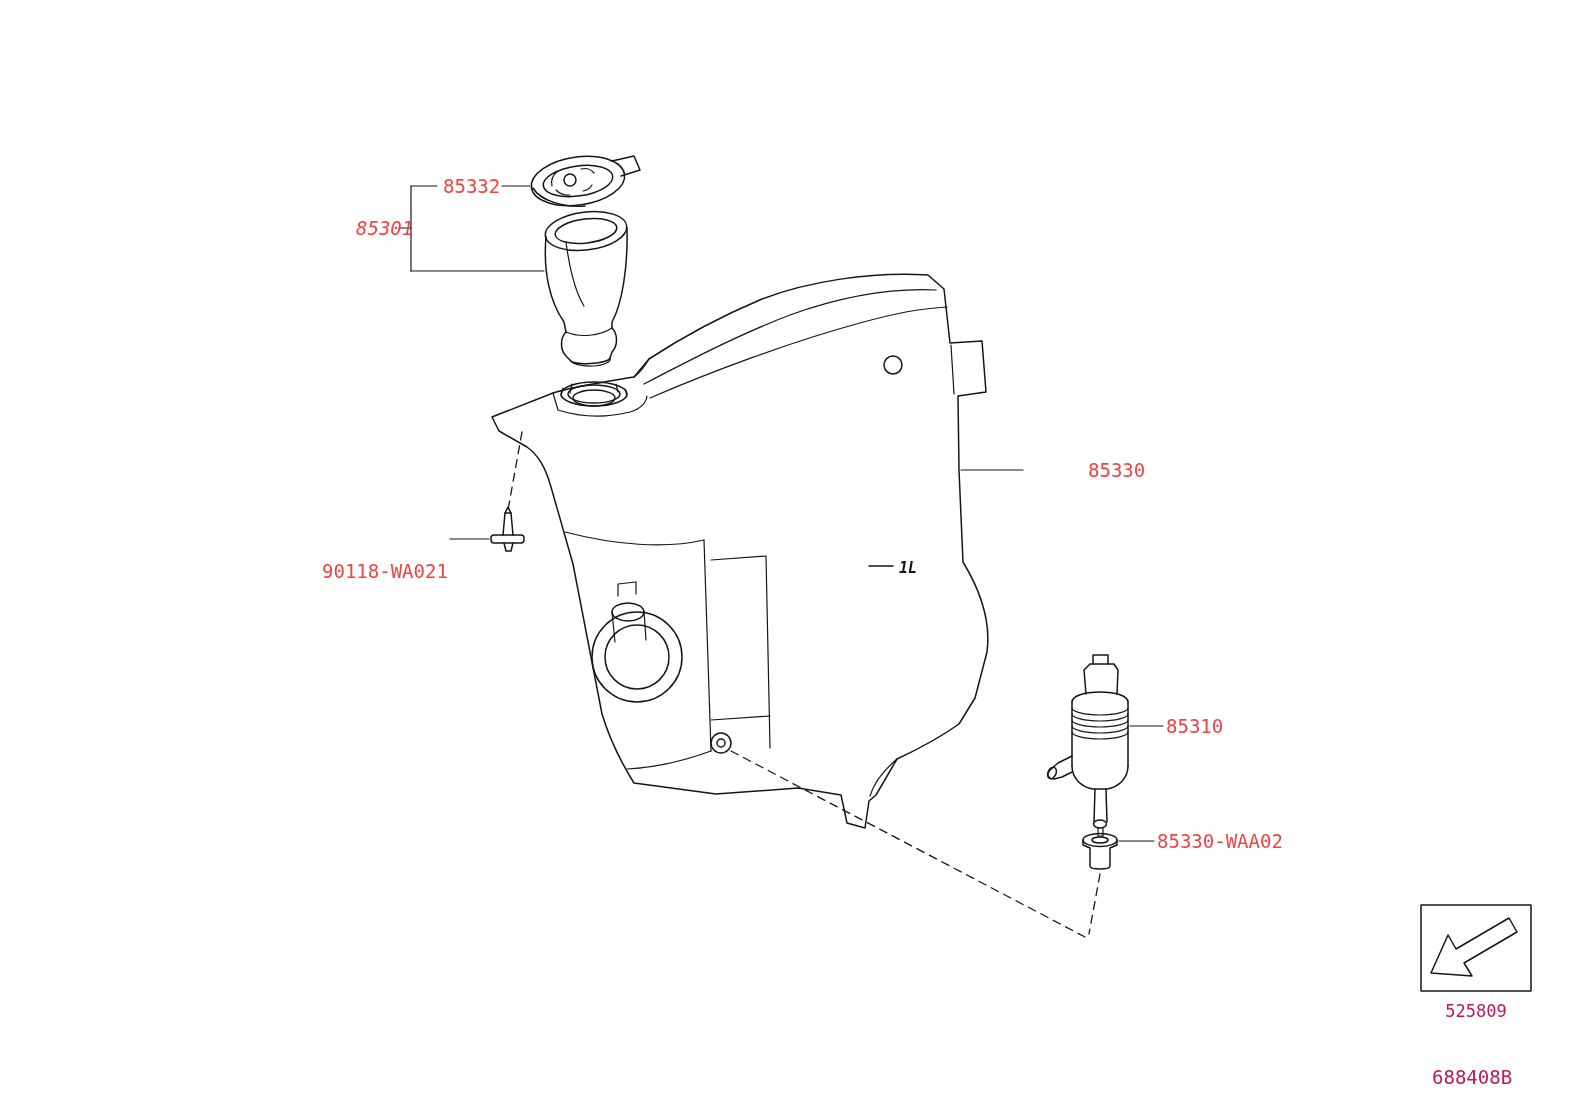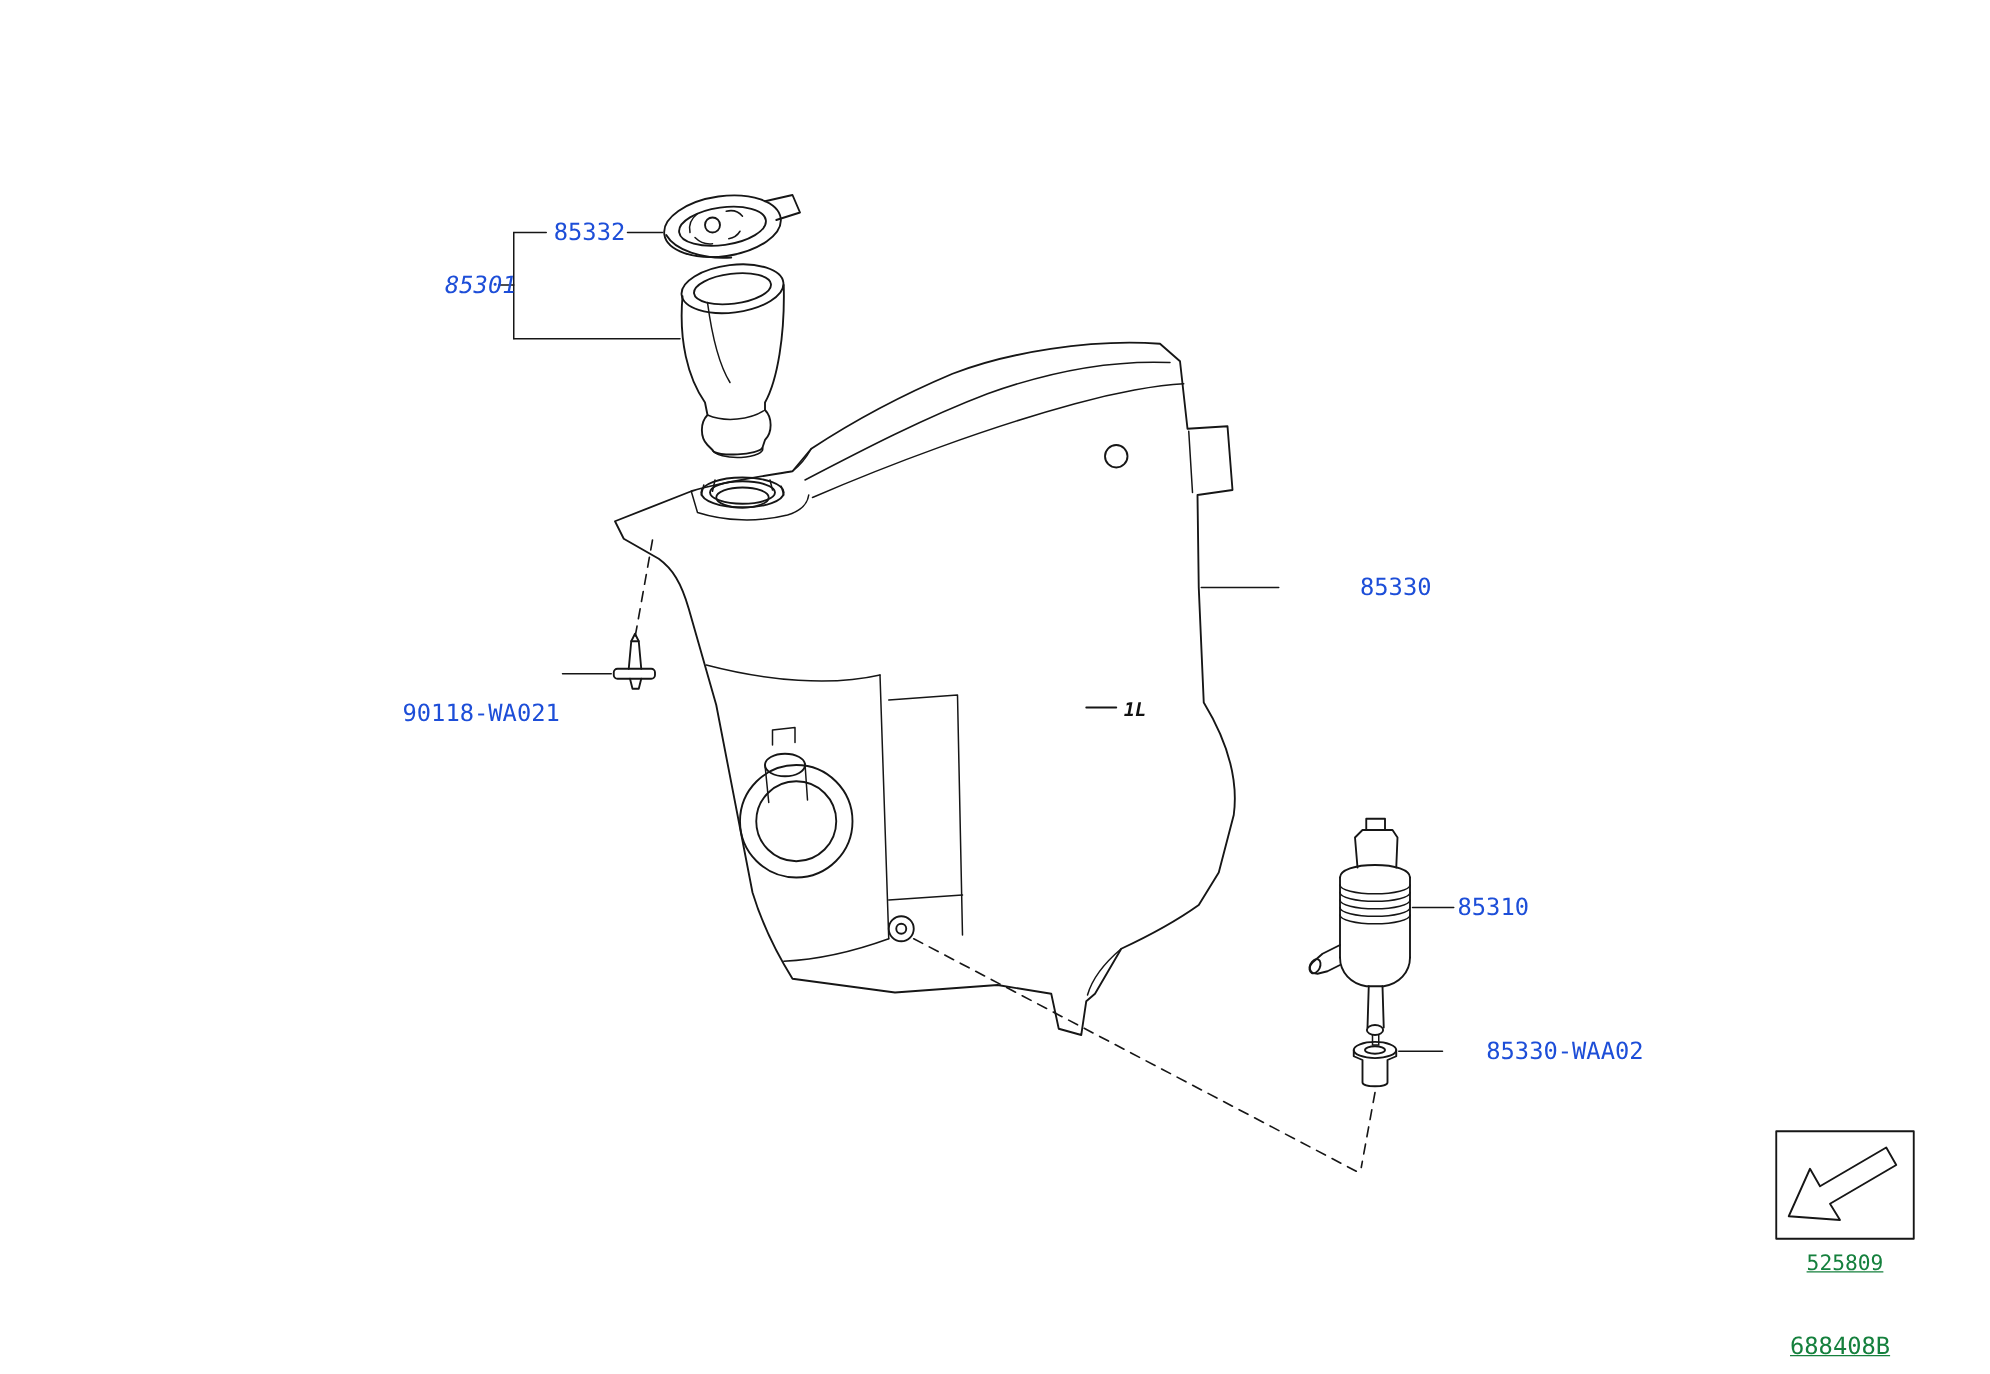--- a/index.html
+++ b/index.html
@@ -5,24 +5,24 @@
   html,body{margin:0;padding:0;background:#fff;}
   .canvas{
     position:relative;width:1592px;height:1099px;background:#ffffff;
     font-family:"DejaVu Sans Mono","Liberation Mono",monospace;overflow:hidden;
   }
   .canvas svg{position:absolute;left:0;top:0;}
   .art{stroke:#161616;fill:none;stroke-width:1.5;stroke-linecap:round;stroke-linejoin:round;}
   .thin{stroke-width:1.2;}
   .dashed{stroke-dasharray:8 6;stroke-width:1.3;}
   .part-label{
-    position:absolute;font-size:19px;line-height:22px;color:#1d4ed8;
+    position:absolute;font-size:19px;line-height:22px;color:#ef4444;
     white-space:nowrap;cursor:pointer;
   }
-  .code-label{position:absolute;color:#15803d;white-space:nowrap;text-decoration:underline;}
+  .code-label{position:absolute;color:#be185d;white-space:nowrap;}
   #arrow-code{left:1421px;top:1001px;width:110px;text-align:center;font-size:17px;}
   #figure-code{left:1432px;top:1066px;font-size:19px;}
   .tank-mark{font:italic bold 15px "DejaVu Sans Mono",monospace;fill:#111;stroke:none;}
 </style>
 </head>
 <body>
 
 <div class="canvas">
 
   <svg width="1592" height="1099" viewBox="0 0 1592 1099">
@@ -157,19 +157,19 @@
   <div class="part-label" style="left:443px;top:175px;">85332</div>
 
   <div class="part-label" style="left:356px;top:217px;font-style:italic;">85301</div>
 
   <div class="part-label" style="left:322px;top:560px;">90118-WA021</div>
 
   <div class="part-label" style="left:1088px;top:459px;">85330</div>
 
   <div class="part-label" style="left:1166px;top:715px;">85310</div>
 
-  <div class="part-label" style="left:1157px;top:830px;margin-left:32px;">85330-WAA02</div>
+  <div class="part-label" style="left:1157px;top:830px;">85330-WAA02</div>
 
   <div class="code-label" id="arrow-code">525809</div>
 
   <div class="code-label" id="figure-code">688408B</div>
 
 </div>
 
 </body></html>

